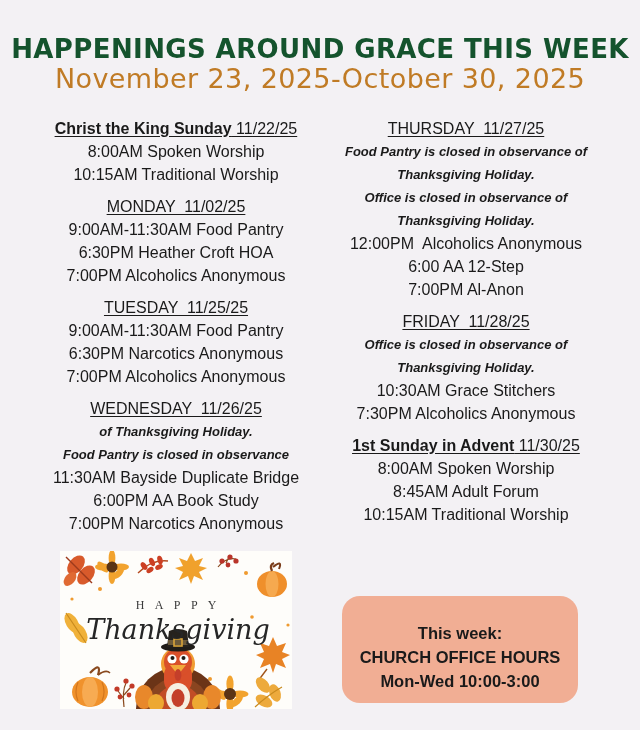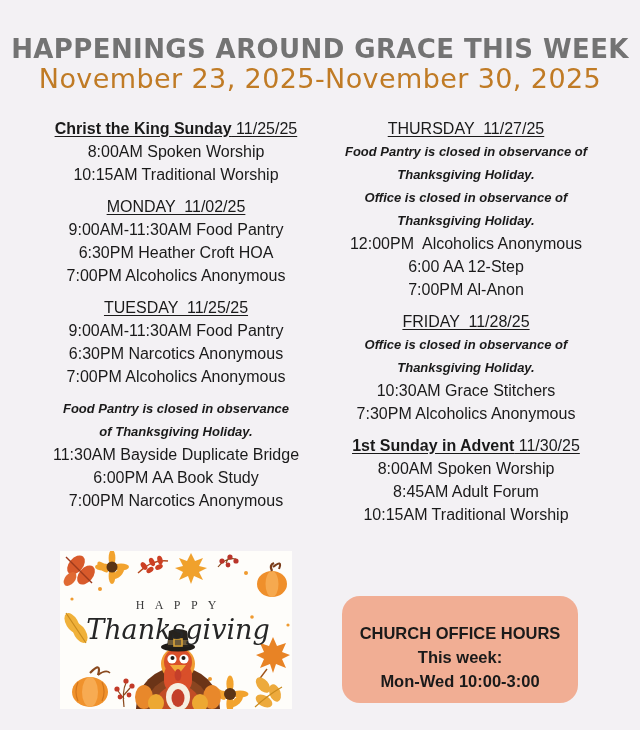--- a/index.html
+++ b/index.html
@@ -13,21 +13,21 @@
     overflow:hidden;
   }
   .page { position:absolute; inset:0; }
 
   
   .hdr-title {
     position:absolute; top:34px; left:0; width:640px;
     margin:0; text-align:center;
     font-family:"DejaVu Sans", sans-serif;
     font-size:26px; font-weight:700; letter-spacing:0.4px;
-    color:#737373;
+    color:#14532d;
   }
   .hdr-date {
     position:absolute; top:63px; left:0; width:640px;
     margin:0; text-align:center;
     font-family:"DejaVu Sans", sans-serif;
     font-size:27px; font-weight:400; letter-spacing:0.4px;
     color:#c07b25;
   }
 
   
@@ -71,47 +71,48 @@
     padding-top:25px;
   }
   .office-box p { margin:0; }
 </style>
 </head>
 <body>
 
 <div class="page">
 
   <h1 class="hdr-title">HAPPENINGS AROUND GRACE THIS WEEK</h1>
-  <h2 class="hdr-date">November 23, 2025-November 30, 2025</h2>
+  <h2 class="hdr-date">November 23, 2025-October 30, 2025</h2>
 
   <div class="col col-left">
 
     <section>
-      <h3 class="sec-title"><span class="b">Christ the King Sunday</span><span> 11/25/25</span></h3>
+      <h3 class="sec-title"><span class="b">Christ the King Sunday</span><span> 11/22/25</span></h3>
       <p class="event">8:00AM Spoken Worship</p>
       <p class="event">10:15AM Traditional Worship</p>
     </section>
 
     <section>
       <h3 class="sec-title">MONDAY  11/02/25</h3>
       <p class="event">9:00AM-11:30AM Food Pantry</p>
       <p class="event">6:30PM Heather Croft HOA</p>
       <p class="event">7:00PM Alcoholics Anonymous</p>
     </section>
 
     <section>
       <h3 class="sec-title">TUESDAY  11/25/25</h3>
       <p class="event">9:00AM-11:30AM Food Pantry</p>
       <p class="event">6:30PM Narcotics Anonymous</p>
       <p class="event">7:00PM Alcoholics Anonymous</p>
     </section>
 
     <section>
+      <h3 class="sec-title">WEDNESDAY  11/26/25</h3>
+      <p class="note">of Thanksgiving Holiday.</p>
       <p class="note">Food Pantry is closed in observance</p>
-      <p class="note">of Thanksgiving Holiday.</p>
       <p class="event">11:30AM Bayside Duplicate Bridge</p>
       <p class="event">6:00PM AA Book Study</p>
       <p class="event">7:00PM Narcotics Anonymous</p>
     </section>
   </div>
 
   <div class="col col-right">
 
     <section>
       <h3 class="sec-title">THURSDAY  11/27/25</h3>
@@ -285,18 +286,18 @@
         <rect x="108" y="89" width="20" height="5" fill="#6d5a3a"></rect>
         <rect x="114" y="88" width="8" height="7" fill="none" stroke="#d9a43a" stroke-width="1.6"></rect>
       </g>
 
       <text x="118" y="58" text-anchor="middle" font-family="Liberation Serif, serif" font-size="12" letter-spacing="4" fill="#3b3b3b">H A P P Y</text>
       <text x="118" y="88" text-anchor="middle" font-family="DejaVu Serif, serif" font-style="italic" font-size="27" fill="#262626">Thanksgiving</text>
     </svg>
   </div>
 
   <div class="office-box">
+    <p>This week:</p>
     <p>CHURCH OFFICE HOURS</p>
-    <p>This week:</p>
     <p>Mon-Wed 10:00-3:00</p>
   </div>
 
 </div>
 
 </body></html>

